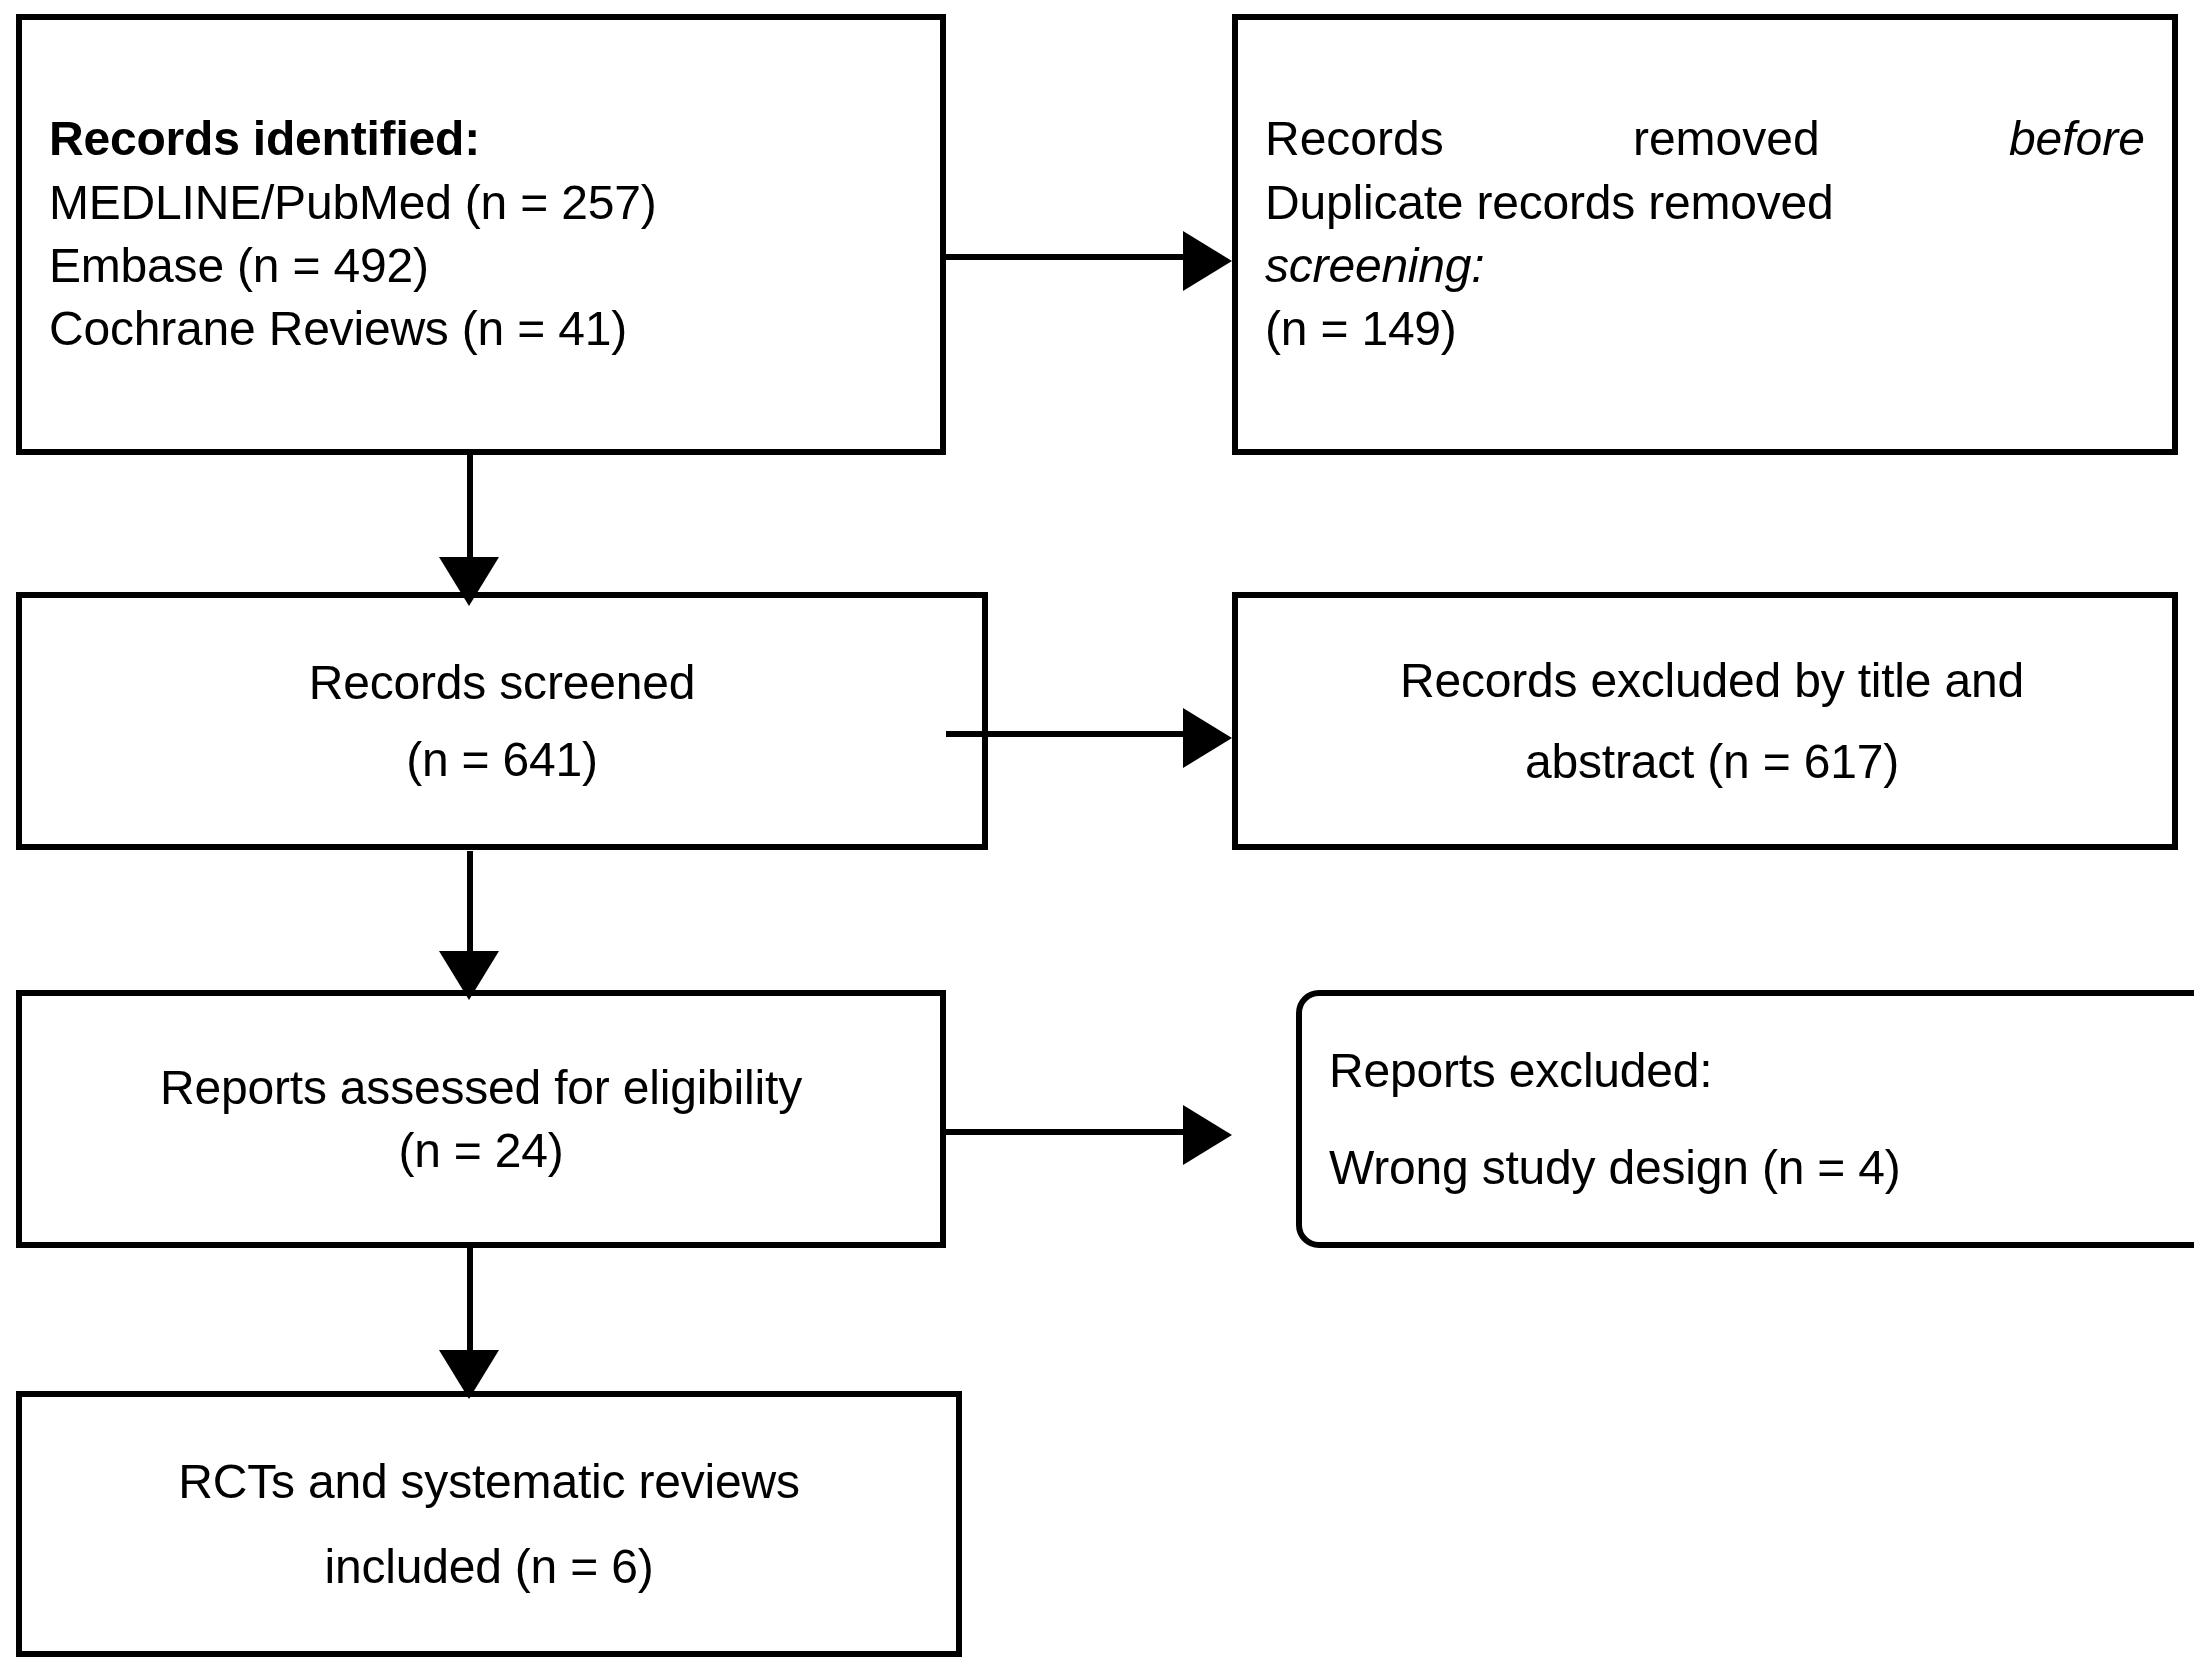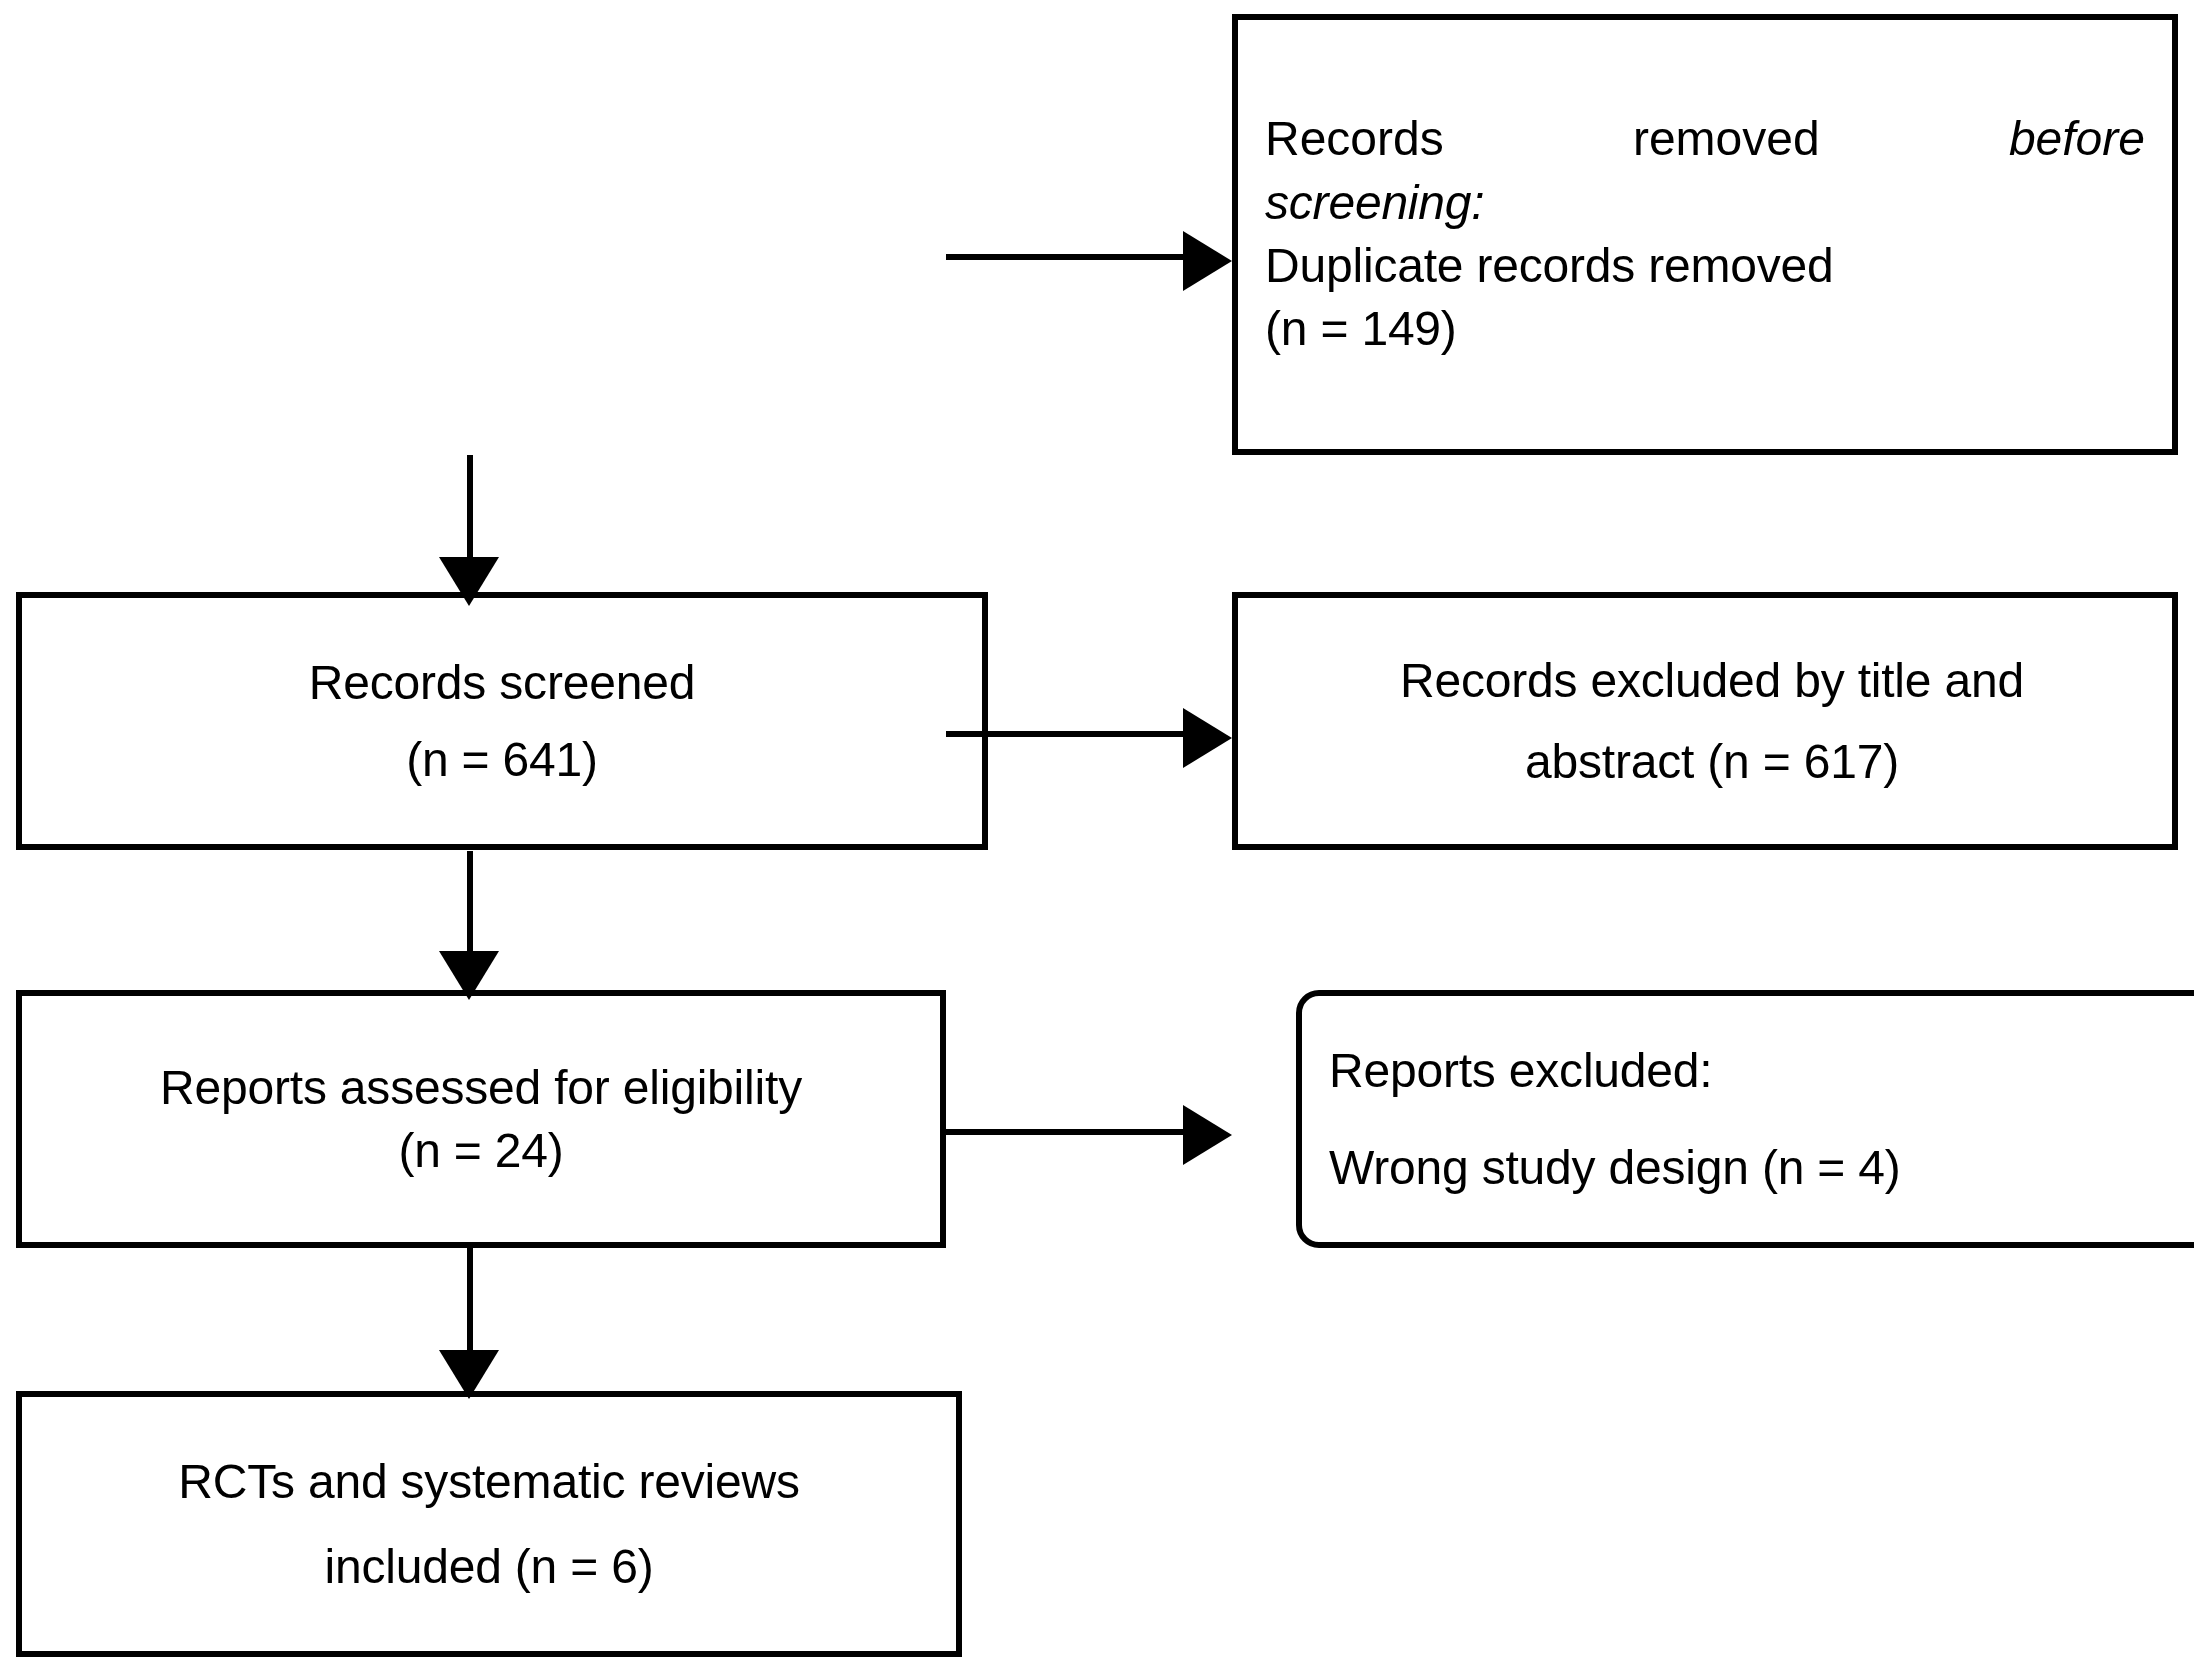--- a/index.html
+++ b/index.html
@@ -100,30 +100,38 @@
   #hl2 { left: 946px; top: 731px;  width: 239px; }
   #hh2 { left: 1183px; top: 708px; }
   #hl3 { left: 946px; top: 1129px; width: 239px; }
   #hh3 { left: 1183px; top: 1105px; }
 </style>
 </head>
 <body>
 
 <div id="canvas">
 
+  <div class="box center" id="box-identified">
+    <div class="lines">
+      <div class="ln bold left" style="text-align:left;">Records identified:</div>
+      <div class="ln" style="text-align:left;">MEDLINE/PubMed (n = 257)</div>
+      <div class="ln" style="text-align:left;">Embase (n = 492)</div>
+      <div class="ln" style="text-align:left;">Cochrane Reviews (n = 41)</div>
+    </div>
+  </div>
 
   <div class="box left" id="box-removed">
     <div class="lines">
       <div class="justify-line">
         <span>Records</span>
         <span>removed</span>
         <span class="ital">before</span>
       </div>
+      <div class="ln">Duplicate records removed</div>
       <div class="ln ital">screening:</div>
-      <div class="ln">Duplicate records removed</div>
       <div class="ln">(n = 149)</div>
     </div>
   </div>
 
   <div class="box center" id="box-screened">
     <div class="lines">
       <div class="ln">Records screened</div>
       <div class="ln" style="margin-top:14px;">(n = 641)</div>
     </div>
   </div>

